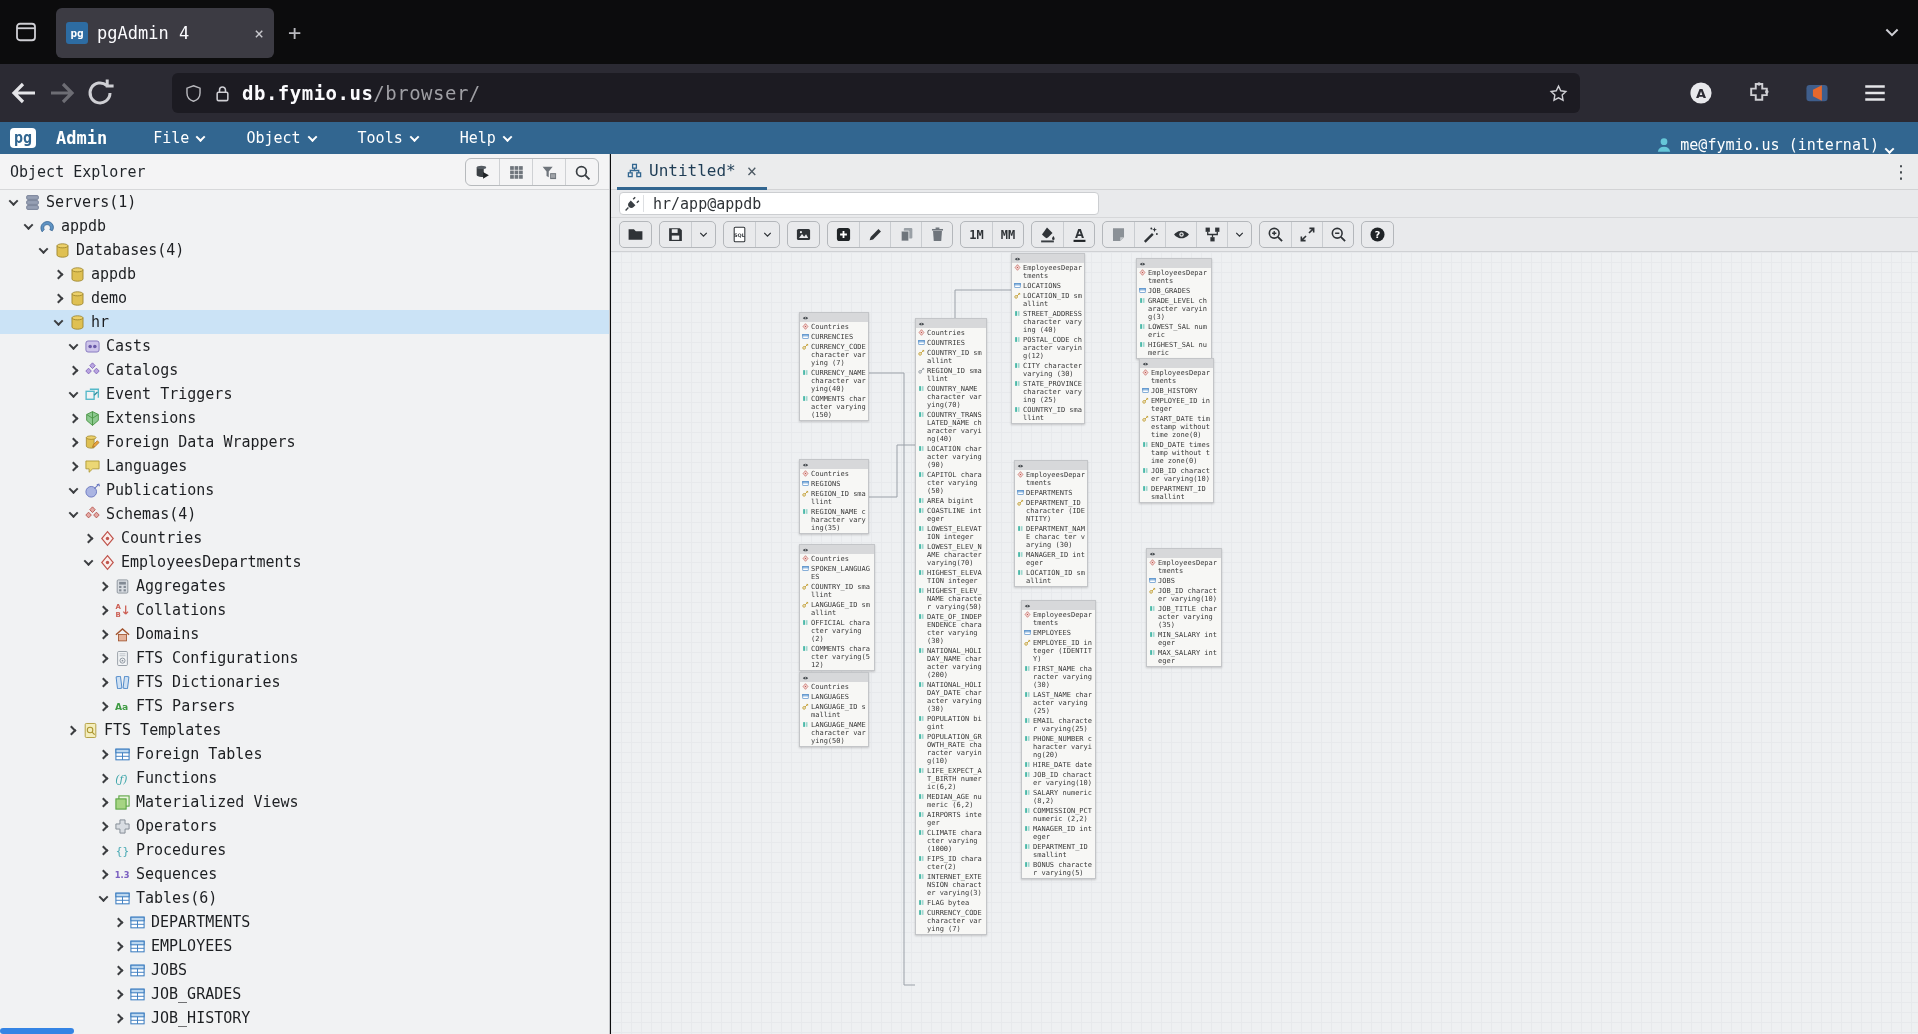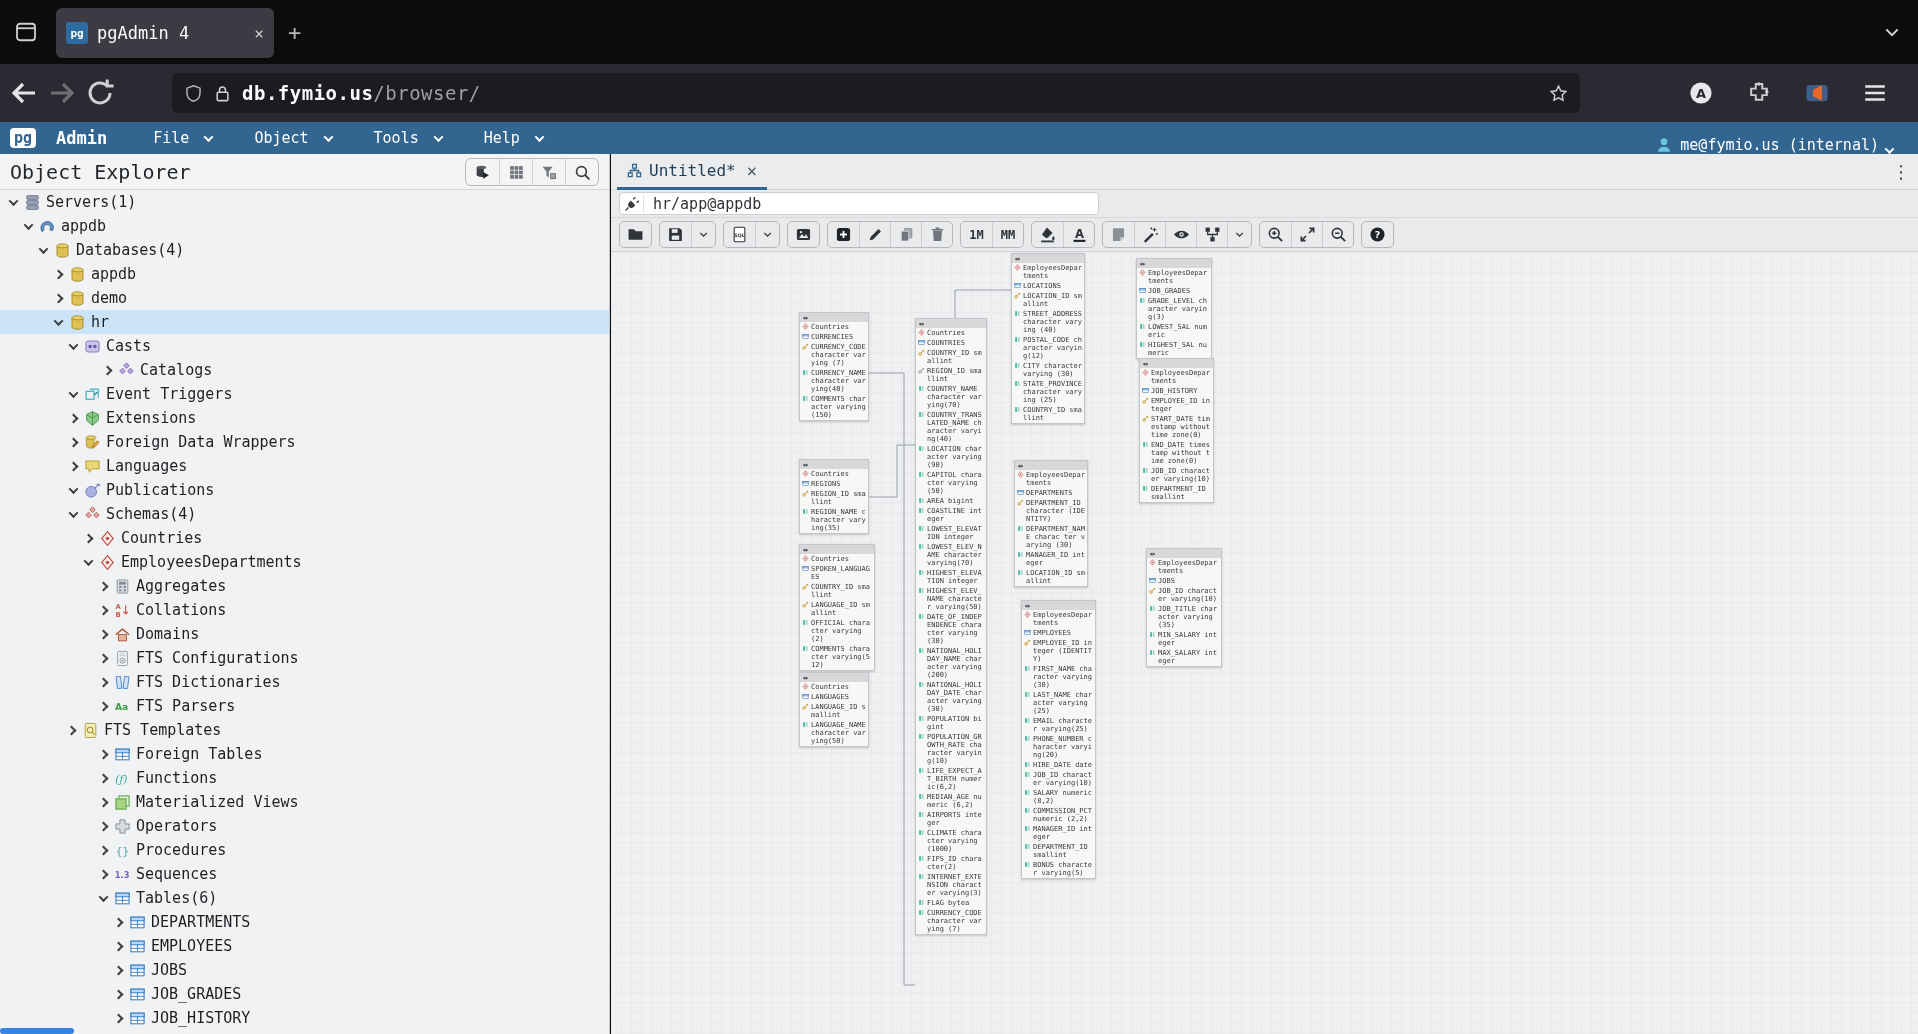--- a/index.html
+++ b/index.html
@@ -30,34 +30,34 @@
   .uico{width:19px;height:19px;flex:none}
   .extico{position:absolute;top:16px;width:26px;height:26px}
 
   
   #pgbar{position:absolute;left:0;top:122px;width:1918px;height:32px;background:#326690;
     display:flex;align-items:center;color:#fff;font-size:15px}
   #pglogo{display:flex;align-items:center;margin-left:10px;margin-right:46px}
   #pgbadge{background:#fff;color:#326690;font-weight:bold;border-radius:4px;
     padding:1px 4px;font-size:15px}
   #pgadmintxt{font-weight:bold;font-size:17px;margin-left:20px}
-  .mitem{display:flex;align-items:center;gap:16px;margin-right:42px}
+  .mitem{display:flex;align-items:center;gap:8px;margin-right:42px}
   .chev{width:7px;height:7px;border-right:2px solid currentColor;
     border-bottom:2px solid currentColor;display:inline-block}
   .chev.open{transform:rotate(45deg) translate(-1px,-1px)}
   .chev.closed{transform:rotate(-45deg)}
   #pguser{position:absolute;right:25px;top:0;height:32px;display:flex;align-items:flex-end;gap:7px}
   #pguser .uicon{width:18px;height:18px}
 
   
   #leftpanel{position:absolute;left:0;top:154px;width:610px;bottom:0;background:#f1f2f3;
     border-right:1px solid #c4c6c9}
   #explhead{position:absolute;left:0;top:0;right:0;height:36px;background:#f4f4f5;
     border-bottom:1px solid #d7d8da;display:flex;align-items:center;padding:0 10px}
-  #expltitle{font-size:20px;color:#1f2429}
+  #expltitle{font-size:15px;color:#1f2429}
   #explbtns{position:absolute;right:10px;top:4px;display:flex;border:1px solid #b7babd;
     border-radius:6px;height:28px;background:#f4f4f5;overflow:hidden}
   .explbtn{width:33px;display:flex;align-items:center;justify-content:center;
     border-left:1px solid #cfd1d4}
   .explbtn:first-child{border-left:none}
   .explbtn span{width:17px;height:17px}
   #tree{position:absolute;left:0;top:36px;right:0;bottom:0;overflow:hidden}
   .trow{height:24px;display:flex;align-items:center;font-size:15px;color:#1d1f22;white-space:nowrap}
   .trow.sel{background:#cbe3f6}
   .tchev{flex:none;margin-right:7px;color:#3c3e41}
@@ -343,21 +343,21 @@
         <span class="chev tchev open"></span>
         <span class="tico">
           <svg viewBox="0 0 16 16">
             <rect x="1.8" y="2.8" width="12.4" height="10.4" rx="2" fill="#cdc4ea" stroke="#8578bf" stroke-width=".9"></rect>
             <circle cx="5.8" cy="8" r="1.7" fill="#6a5aa8"></circle>
             <circle cx="10.2" cy="8" r="1.7" fill="#6a5aa8"></circle>
           </svg>
         </span>
         <span>Casts</span>
       </div>
-      <div class="trow" style="padding-left: 104px;">
+      <div class="trow" style="padding-left: 70px;">
         <span class="chev tchev closed"></span>
         <span class="tico">
           <svg viewBox="0 0 16 16">
             <g fill="#b9a5e0" stroke="#8064bb" stroke-width=".8">
               <path d="M8 .8l2.6 2.7L8 6.2 5.4 3.5z"></path>
               <path d="M4.3 5.8l2.6 2.7-2.6 2.7-2.6-2.7z"></path>
               <path d="M11.7 5.8l2.6 2.7-2.6 2.7-2.6-2.7z"></path>
             </g>
           </svg>
         </span>

